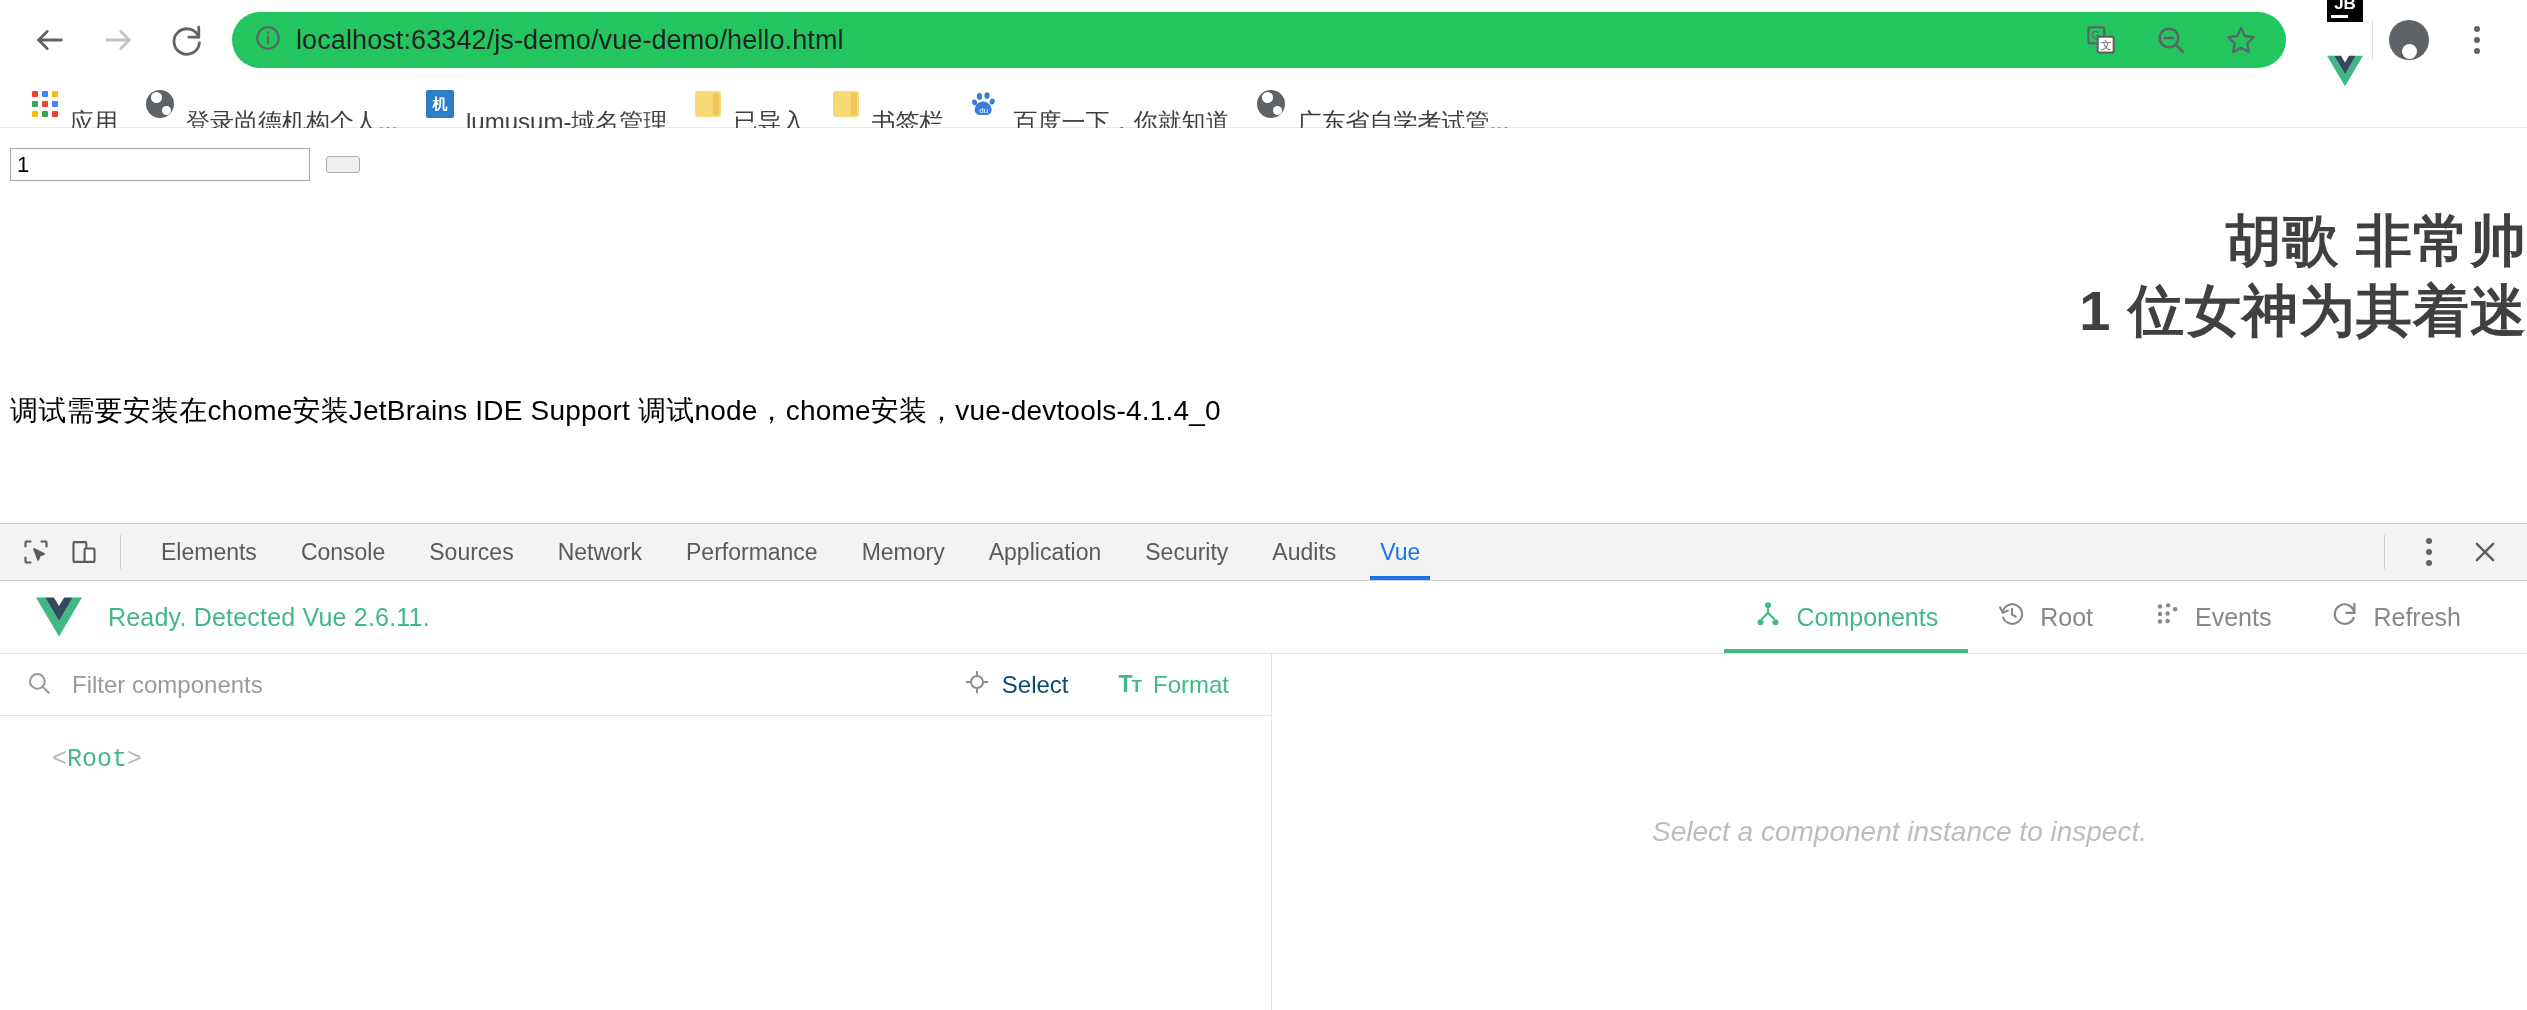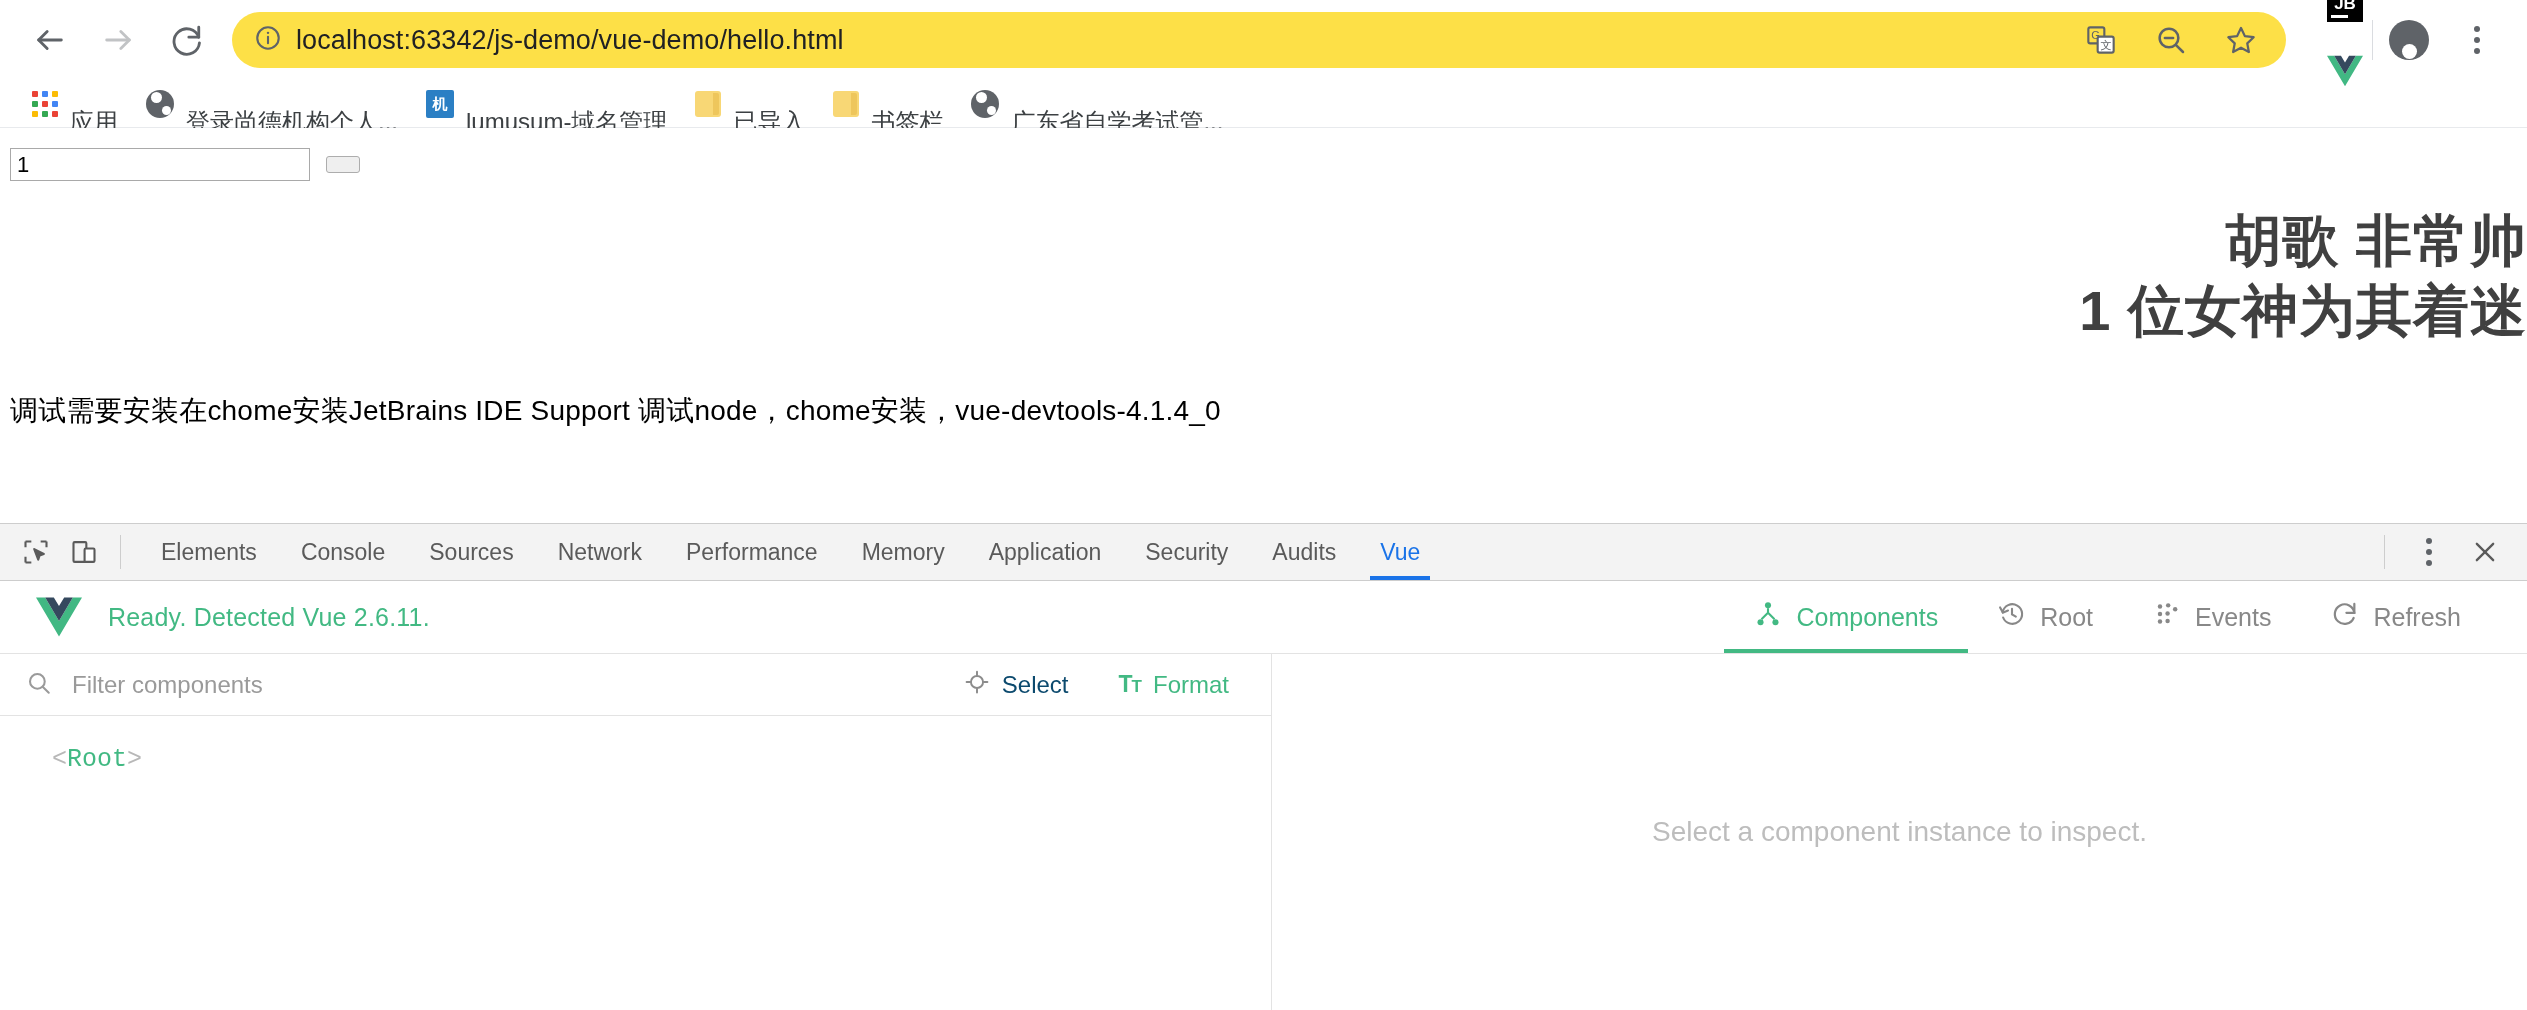--- a/index.html
+++ b/index.html
@@ -26,21 +26,21 @@
     border-radius: 50%;
     flex: 0 0 auto;
   }
   .nav-btn svg { display: block; }
   .nav-btn.disabled { opacity: 0.38; }
 
   .omnibox {
     flex: 1 1 auto;
     height: 56px;
     margin: 0 12px 0 10px;
-    background: #fde047;
+    background: #22c55e;
     border-radius: 28px;
     display: flex;
     align-items: center;
     padding: 0 22px;
     gap: 14px;
     min-width: 0;
   }
   .omnibox-url {
     font-size: 27px;
     color: #202124;
@@ -399,20 +399,21 @@
     padding: 3px 8px;
     border-radius: 4px;
   }
   .bracket { color: #b8b8b8; }
   .vue-right {
     flex: 1 1 auto;
     display: flex;
     align-items: center;
     justify-content: center;
     min-width: 0;
+    font-style: italic;
   }
   .empty-msg {
     font-size: 28px;
     color: #bdbdbd;
     text-align: center;
   }
 </style>
 </head>
 <body>
 
@@ -523,20 +524,33 @@
   <div class="bookmark">
     <span class="folder-ico"></span>
     <span class="bookmark-label">已导入</span>
   </div>
 
   <div class="bookmark">
     <span class="folder-ico"></span>
     <span class="bookmark-label">书签栏</span>
   </div>
 
+  <div class="bookmark">
+    <span class="baidu-ico">
+      <svg width="28" height="28" viewBox="0 0 28 28">
+        <ellipse cx="8.5" cy="6.5" rx="2.6" ry="3.4" fill="#3b7bdd"></ellipse>
+        <ellipse cx="16" cy="5.6" rx="2.6" ry="3.4" fill="#3b7bdd"></ellipse>
+        <ellipse cx="3.6" cy="12.4" rx="2.5" ry="3" fill="#3b7bdd" transform="rotate(-20 3.6 12.4)"></ellipse>
+        <ellipse cx="21.2" cy="11.6" rx="2.5" ry="3" fill="#3b7bdd" transform="rotate(20 21.2 11.6)"></ellipse>
+        <path d="M12.4 11.5c4.4 0 8.2 4.2 8.2 8.2 0 3.2-2.6 5.4-6 5.4h-5c-3.3 0-5.9-2.2-5.9-5.4 0-4 3.7-8.2 8.7-8.2z" fill="#3b7bdd"></path>
+        <text x="8.2" y="23.2" font-size="8" fill="#ffffff" font-family="Liberation Sans">du</text>
+      </svg>
+    </span>
+    <span class="bookmark-label">百度一下，你就知道</span>
+  </div>
 
   <div class="bookmark">
     <span class="globe-ico"></span>
     <span class="bookmark-label">广东省自学考试管...</span>
   </div>
 
 </div>
 
 <div class="page-content">
   <input class="demo-input" value="1" style="">

